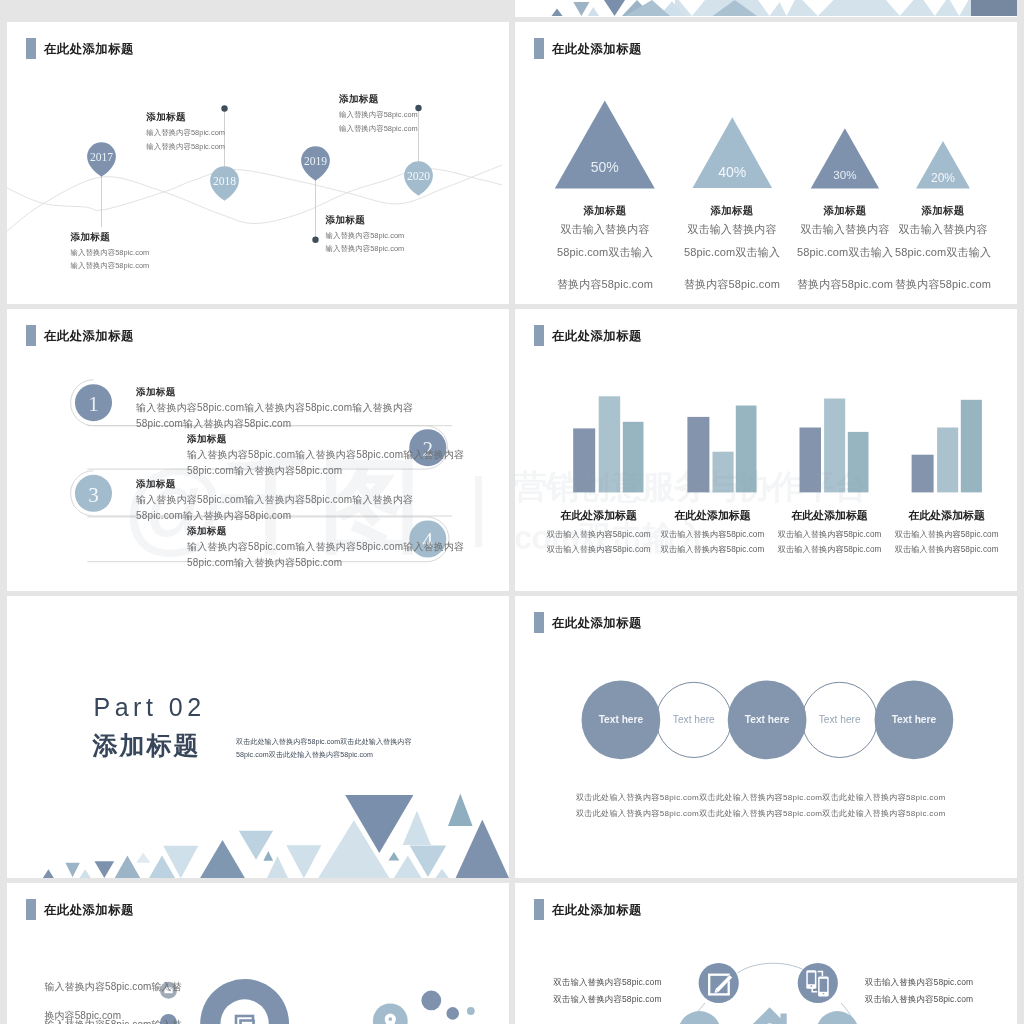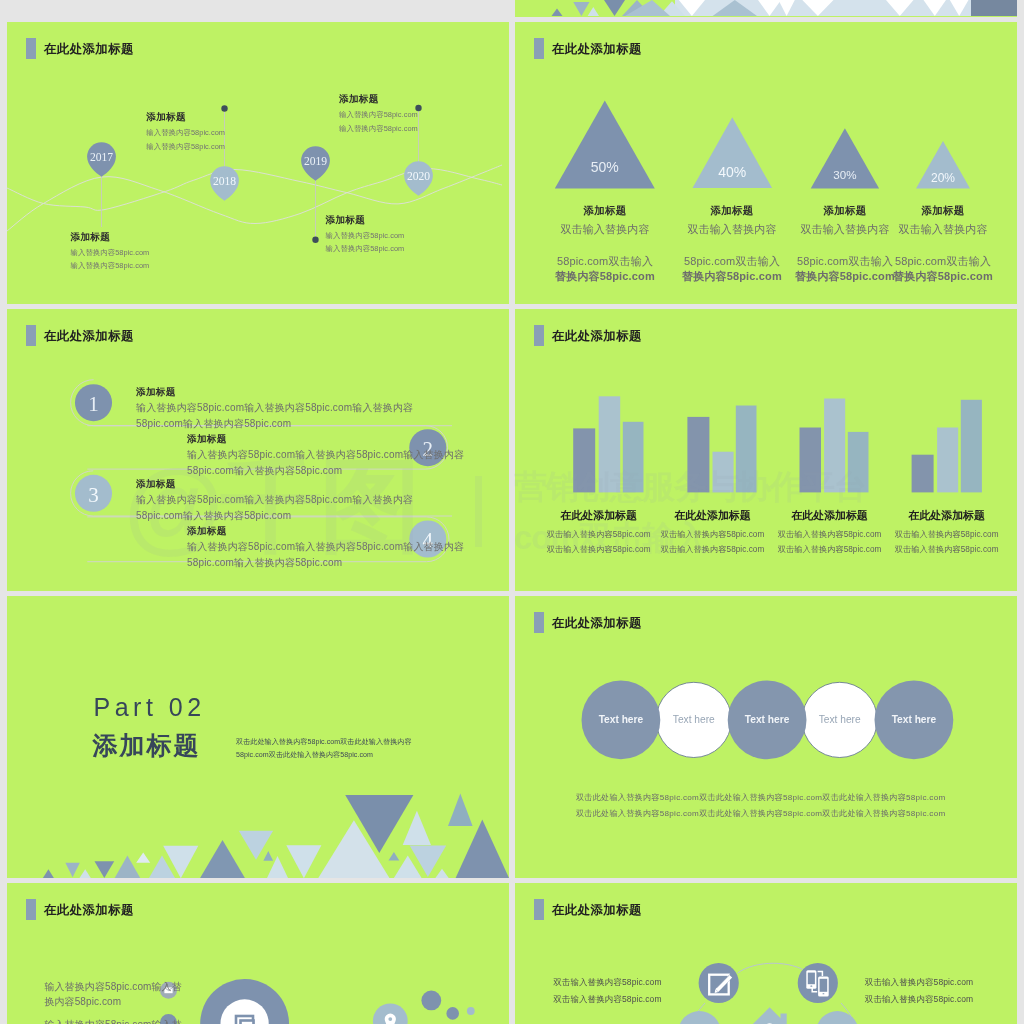--- a/index.html
+++ b/index.html
@@ -1,49 +1,49 @@
 <!DOCTYPE html>
 <html><head>
 <meta charset="utf-8">
 <style>
   html,body{margin:0;padding:0;background:#e5e5e5;}
   body{width:1024px;height:1024px;overflow:hidden;
        font-family:"Liberation Sans",sans-serif;}
   #root{position:relative;width:1024px;height:1024px;overflow:hidden;}
-  .slide{position:absolute;background:#bef264;overflow:hidden;width:502px;height:282px;}
+  .slide{position:absolute;background:#ffffff;overflow:hidden;width:502px;height:282px;}
   .c0{left:7px;} .c1{left:515px;}
   .r0{top:-265px;} .r1{top:22px;} .r2{top:309px;} .r3{top:596px;} .r4{top:883px;}
   .hdr{position:absolute;left:19px;top:17.5px;display:flex;align-items:center;}
   .hdr .bar{width:9.5px;height:21px;background:#8a9fb6;margin-top:-2px;}
   .hdr .txt{margin-left:8.5px;font-size:12.4px;font-weight:700;color:#222;letter-spacing:0.45px;
             line-height:1;}
   .abs{position:absolute;}
   .rg-b{font-size:10px;color:#6d6d6d;letter-spacing:.1px;line-height:1;white-space:nowrap;}
-  .rg-blk .rg-b:nth-of-type(2){margin-top:5px;}
+  .rg-blk .rg-b:nth-of-type(2){margin-top:19px;}
   .ia-b{font-size:8.5px;color:#4f4f4f;letter-spacing:.1px;line-height:1;white-space:nowrap;}
   .ia-blk .ia-b:nth-of-type(2){margin-top:8.5px;}
   .cc-b{font-size:8.1px;color:#6b6b6b;letter-spacing:0.28px;line-height:1;white-space:nowrap;}
   .cc-blk .cc-b:nth-of-type(2){margin-top:8.2px;}
   [data-name="part-label"]{font-size:25px;font-weight:400;color:#37465a;letter-spacing:4.5px;line-height:1;}
   [data-name="part-title"]{font-size:25px;font-weight:700;color:#37465a;letter-spacing:2px;line-height:1;}
   .p2-b{font-size:7.1px;color:#3f4a57;letter-spacing:.05px;line-height:1;white-space:nowrap;}
   .p2-blk .p2-b:nth-of-type(2){margin-top:6px;}
   .bc-h{font-size:10.9px;font-weight:700;color:#1f1f1f;letter-spacing:0;line-height:1;}
   .bc-b{font-size:8.2px;color:#5f5f5f;letter-spacing:.05px;line-height:1;white-space:nowrap;}
   .bc-blk .bc-b:nth-of-type(2){margin-top:10.2px;}
   .bc-blk .bc-b:nth-of-type(3){margin-top:7.2px;}
   .nl-h{font-size:9.6px;font-weight:700;color:#2e2e2e;letter-spacing:.3px;line-height:1;}
   .nl-b{font-size:10px;color:#6d6d6d;letter-spacing:0.17px;line-height:1;white-space:nowrap;}
   .nl-blk .nl-b:nth-of-type(2){margin-top:6.4px;}
   .nl-blk .nl-b:nth-of-type(3){margin-top:5.8px;}
   .tri-h{font-size:10.4px;font-weight:700;color:#2e2e2e;letter-spacing:.3px;line-height:1;}
   .tri-b{font-size:11px;color:#6d6d6d;letter-spacing:.15px;line-height:1;margin-top:0;}
   .tri-blk .tri-b:nth-of-type(2){margin-top:8.2px;}
-  .tri-blk .tri-b:nth-of-type(3){margin-top:21px;}
-  .tri-blk .tri-b:nth-of-type(4){margin-top:4px;font-weight:bold;}
+  .tri-blk .tri-b:nth-of-type(3){margin-top:12px;}
+  .tri-blk .tri-b:nth-of-type(4){margin-top:21px;}
   .tl-h{font-size:9.6px;font-weight:700;color:#2e2e2e;letter-spacing:.3px;line-height:1;}
   .tl-b{font-size:7.4px;color:#727272;letter-spacing:.05px;line-height:1;margin-top:0;position:relative;}
   .tc{text-align:center;}
   .tl-blk .tl-b:nth-of-type(2){margin-top:7.5px;}
   .tl-blk .tl-b:nth-of-type(3){margin-top:6.3px;}
   svg{display:block;overflow:visible;}
   .wm{position:absolute;left:0;top:0;width:1024px;height:1024px;pointer-events:none;z-index:50;}
   .wm-logo{position:absolute;left:112px;top:455px;font-size:102px;font-weight:700;
            color:rgba(150,160,172,0.105);letter-spacing:-3px;line-height:1;white-space:nowrap;margin-left:12px;}
   .wm-bar{position:absolute;left:475px;top:476px;width:6.5px;height:71px;background:rgba(150,160,172,0.11);}

